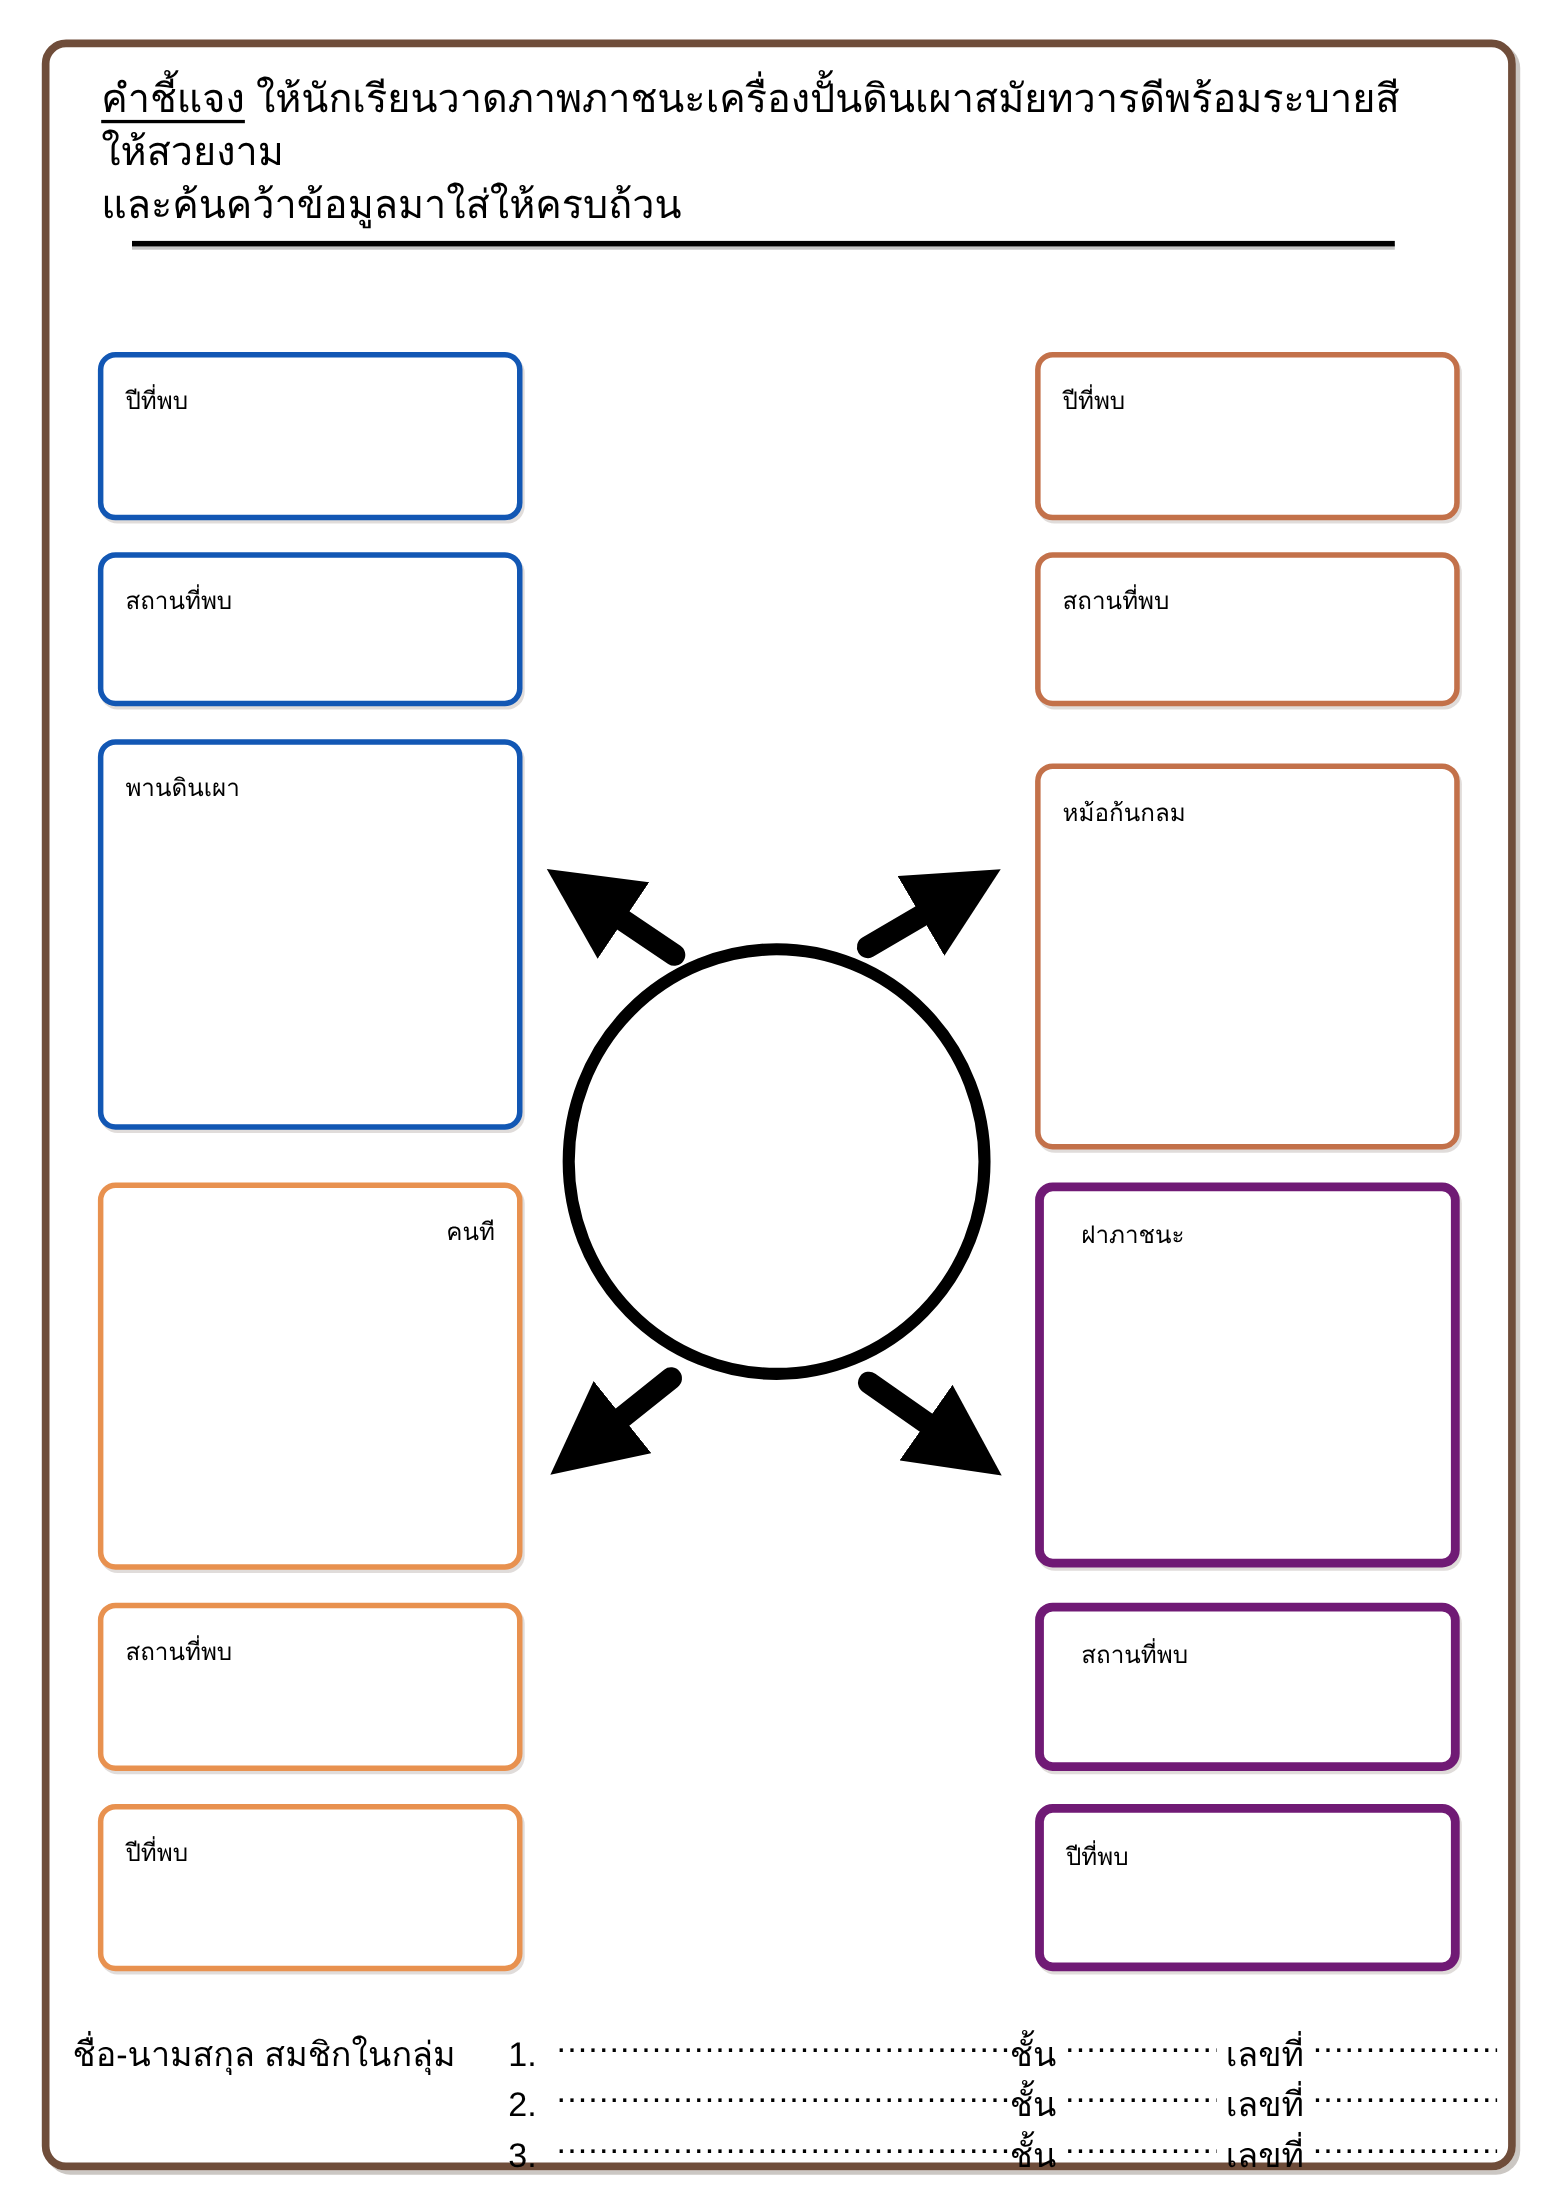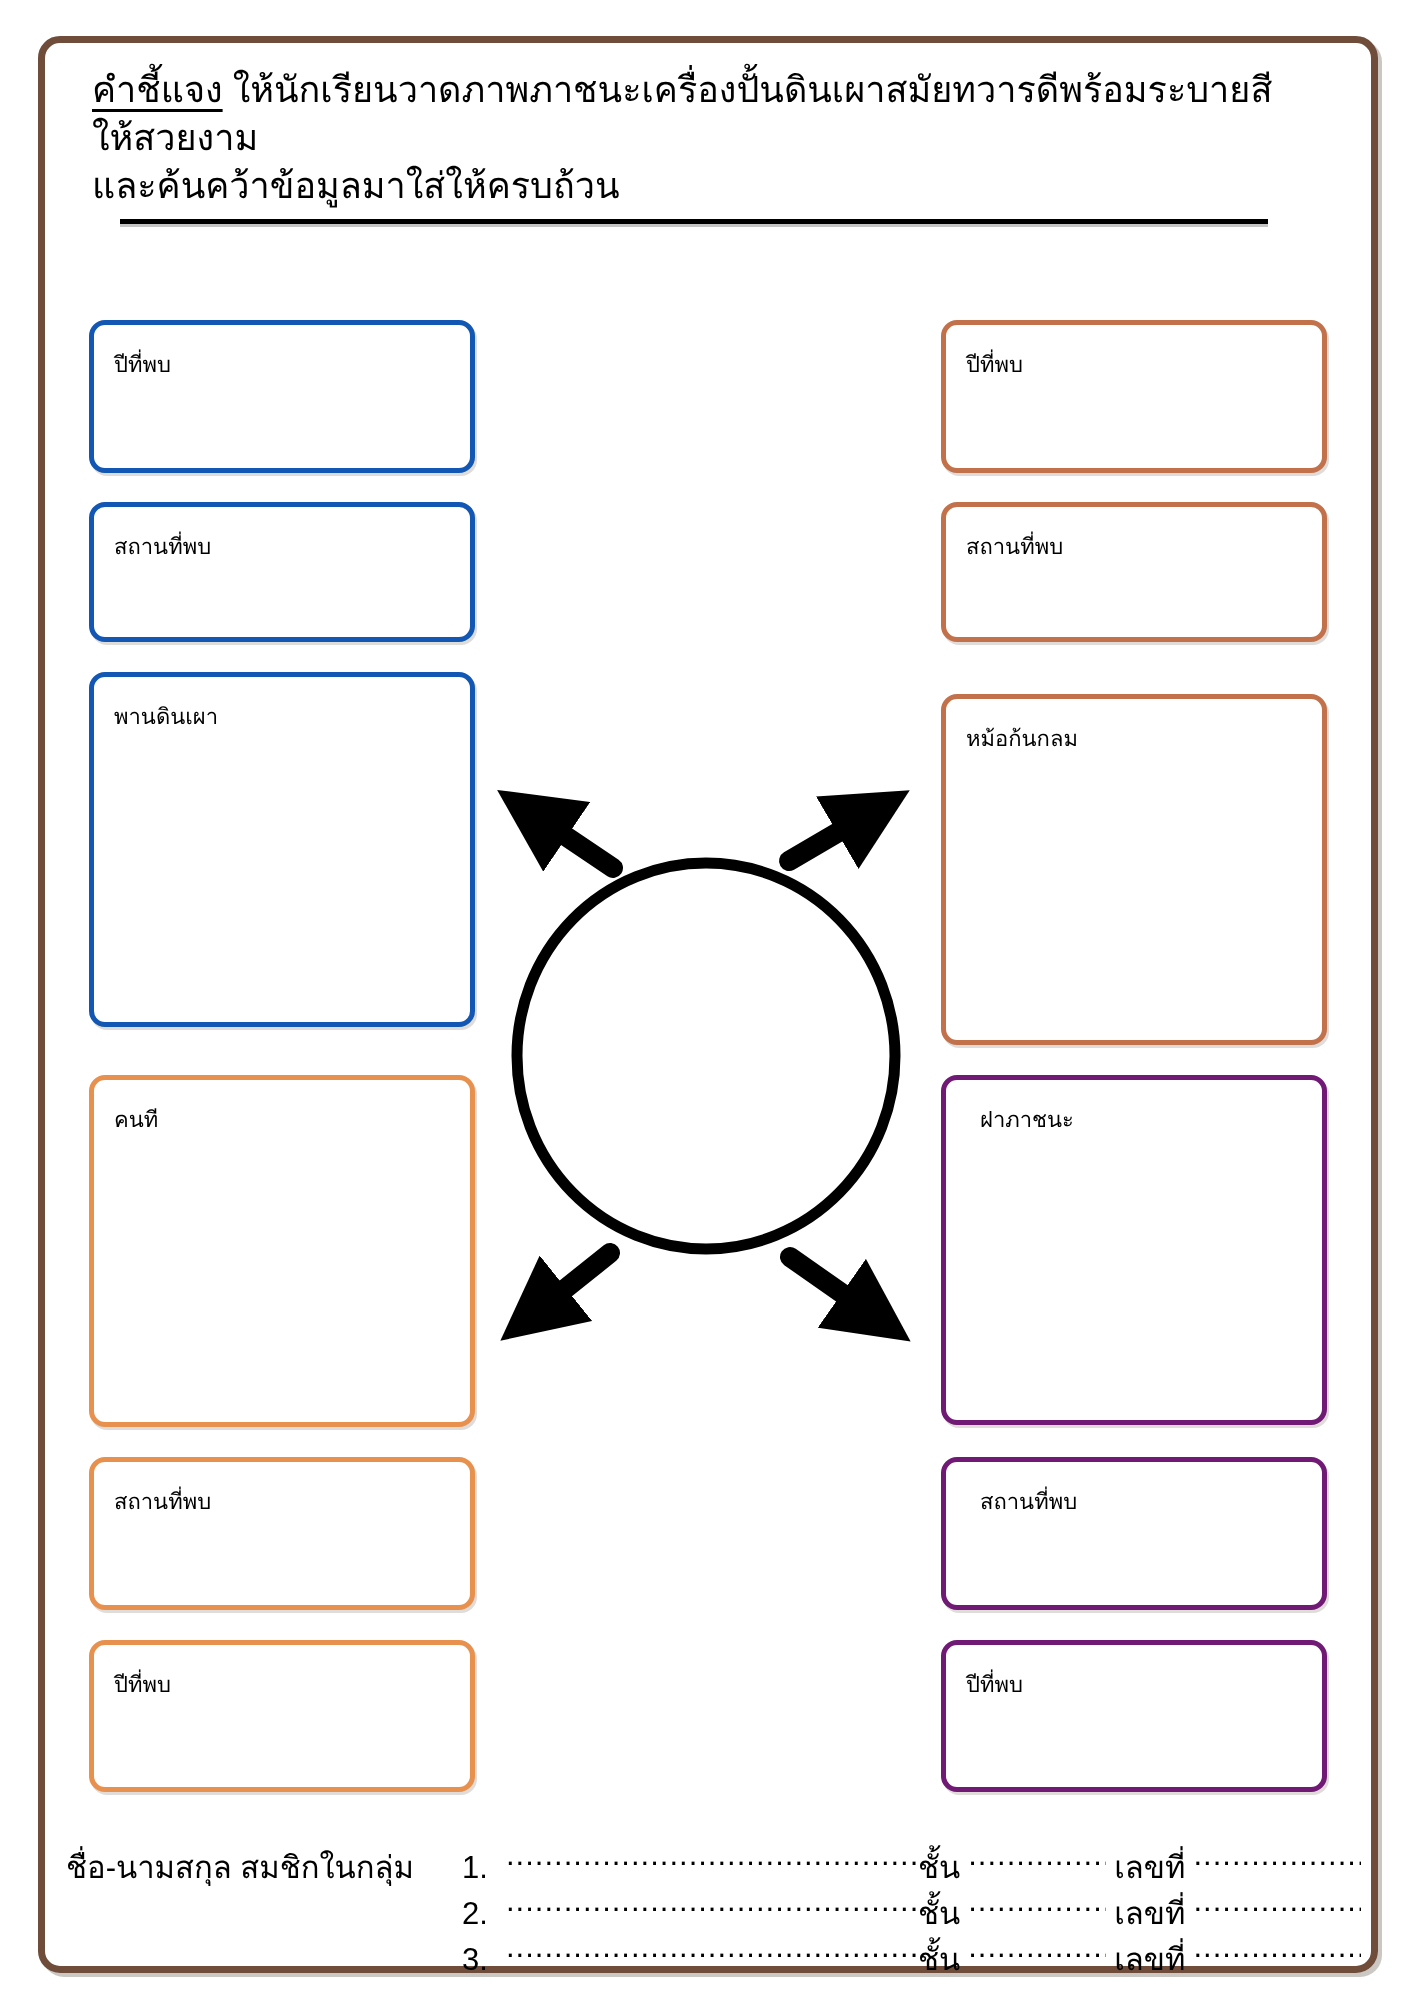--- a/index.html
+++ b/index.html
@@ -8,21 +8,21 @@
     border:7px solid #6f4d3a;border-radius:22px;box-shadow:4px 4px 0 rgba(140,130,122,.45);}
   .title-block{position:absolute;left:92px;top:66px;width:1190px;font-size:36px;line-height:48px;}
   .title-underlined{text-decoration:underline;text-decoration-thickness:3px;text-underline-offset:7px;}
   .title-rule{position:absolute;left:120px;top:219px;width:1148px;height:5px;background:#000;
     box-shadow:0 3px 0 rgba(150,150,150,.55);}
   .abox{position:absolute;background:#fff;border-radius:16px;box-sizing:border-box;
     padding:22px 20px;font-size:22px;box-shadow:2px 3px 0 rgba(165,155,148,.35);}
   .b-blue{border:5px solid #1257b4;}
   .b-orange-dark{border:5px solid #c3714a;}
   .b-orange-light{border:5px solid #e8914f;}
-  .b-green{border:5px solid #701a75;}
+  .b-green{border:8px solid #701a75;}
   .col-left{left:89px;width:386px;}
   .col-right{left:941px;width:386px;}
   .indent{padding-left:34px;}
   .diagram{position:absolute;left:450px;top:730px;width:520px;height:680px;}
   .footer{position:absolute;left:66px;top:1832px;width:1300px;font-size:31px;}
   .member-row{white-space:nowrap;height:46px;line-height:46px;}
   .mlabel,.mspacer{display:inline-block;width:396px;vertical-align:baseline;}
   .mnum{display:inline-block;width:44px;}
   .dots{display:inline-block;overflow:hidden;white-space:nowrap;vertical-align:baseline;letter-spacing:1px;}
   .d1{width:412px;}
@@ -38,21 +38,21 @@
 <div class="title-block">
   <div><span class="title-underlined">คำชี้แจง</span> <span>ให้นักเรียนวาดภาพภาชนะเครื่องปั้นดินเผาสมัยทวารดีพร้อมระบายสีให้สวยงาม</span></div>
   <div>และค้นคว้าข้อมูลมาใส่ให้ครบถ้วน</div>
 </div>
 
 <div class="title-rule"></div>
 
 <div class="abox b-blue col-left" style="top:320px;height:153px;"><span>ปีที่พบ</span></div>
 <div class="abox b-blue col-left" style="top:502px;height:140px;"><span>สถานที่พบ</span></div>
 <div class="abox b-blue col-left" style="top:672px;height:355px;"><span>พานดินเผา</span></div>
-<div class="abox b-orange-light col-left" style="top:1075px;height:352px;"><span>คนที</span></div>
+<div class="abox b-orange-light col-left" style="top:1075px;height:352px;text-align:right;"><span>คนที</span></div>
 <div class="abox b-orange-light col-left" style="top:1457px;height:153px;"><span>สถานที่พบ</span></div>
 <div class="abox b-orange-light col-left" style="top:1640px;height:152px;"><span>ปีที่พบ</span></div>
 
 <div class="abox b-orange-dark col-right" style="top:320px;height:153px;"><span>ปีที่พบ</span></div>
 <div class="abox b-orange-dark col-right" style="top:502px;height:140px;"><span>สถานที่พบ</span></div>
 <div class="abox b-orange-dark col-right" style="top:682px;height:351px;margin-top:12px;"><span>หม้อก้นกลม</span></div>
 <div class="abox b-green col-right indent" style="top:1075px;height:350px;"><span>ฝาภาชนะ</span></div>
 <div class="abox b-green col-right indent" style="top:1457px;height:153px;"><span>สถานที่พบ</span></div>
 <div class="abox b-green col-right" style="top:1640px;height:152px;"><span>ปีที่พบ</span></div>
 

